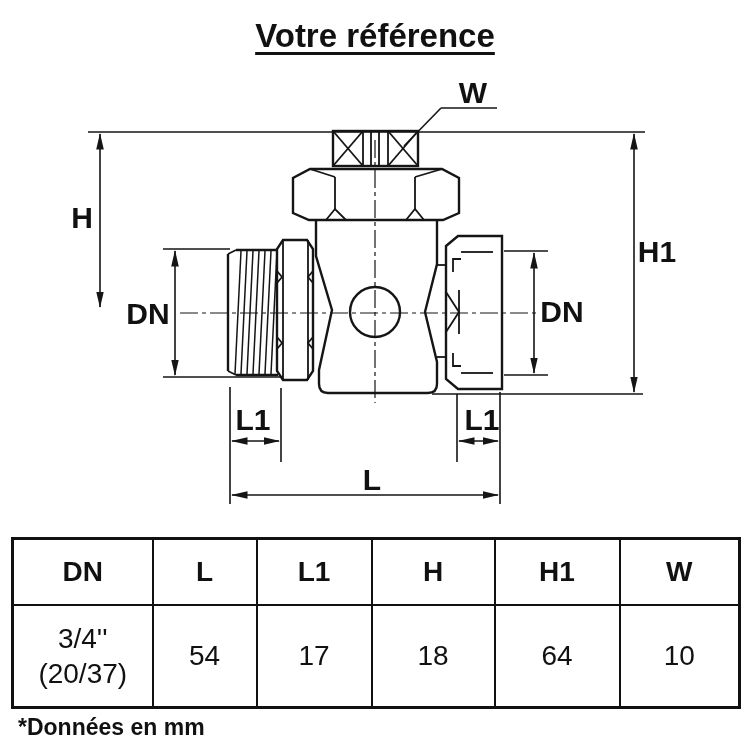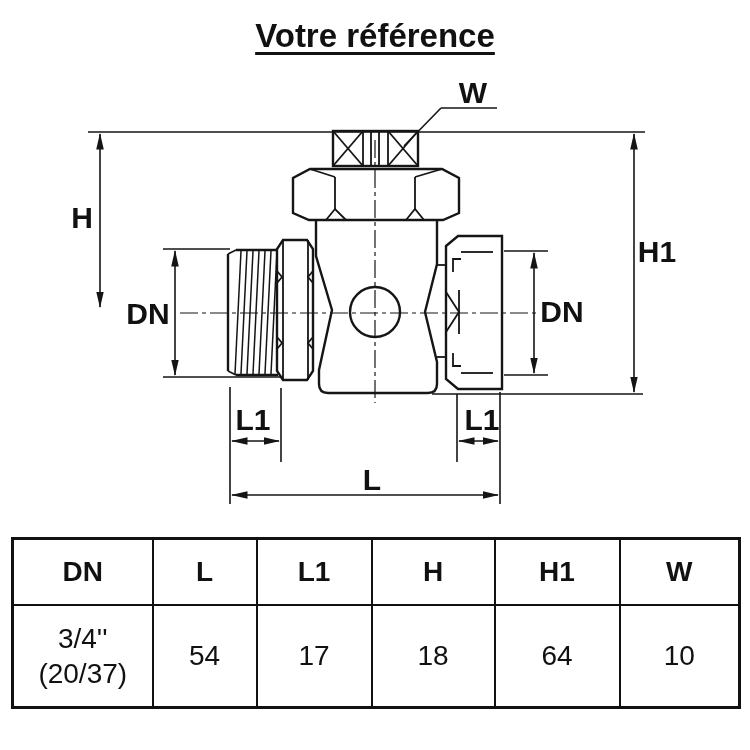--- a/index.html
+++ b/index.html
@@ -181,14 +181,15 @@
       </td>
       <td>54</td>
       <td>17</td>
       <td>18</td>
       <td>64</td>
       <td>10</td>
     </tr>
   </tbody>
     </table>
 
+  <div class="footnote">*Données en mm</div>
 
 </div>
 
 </body></html>

